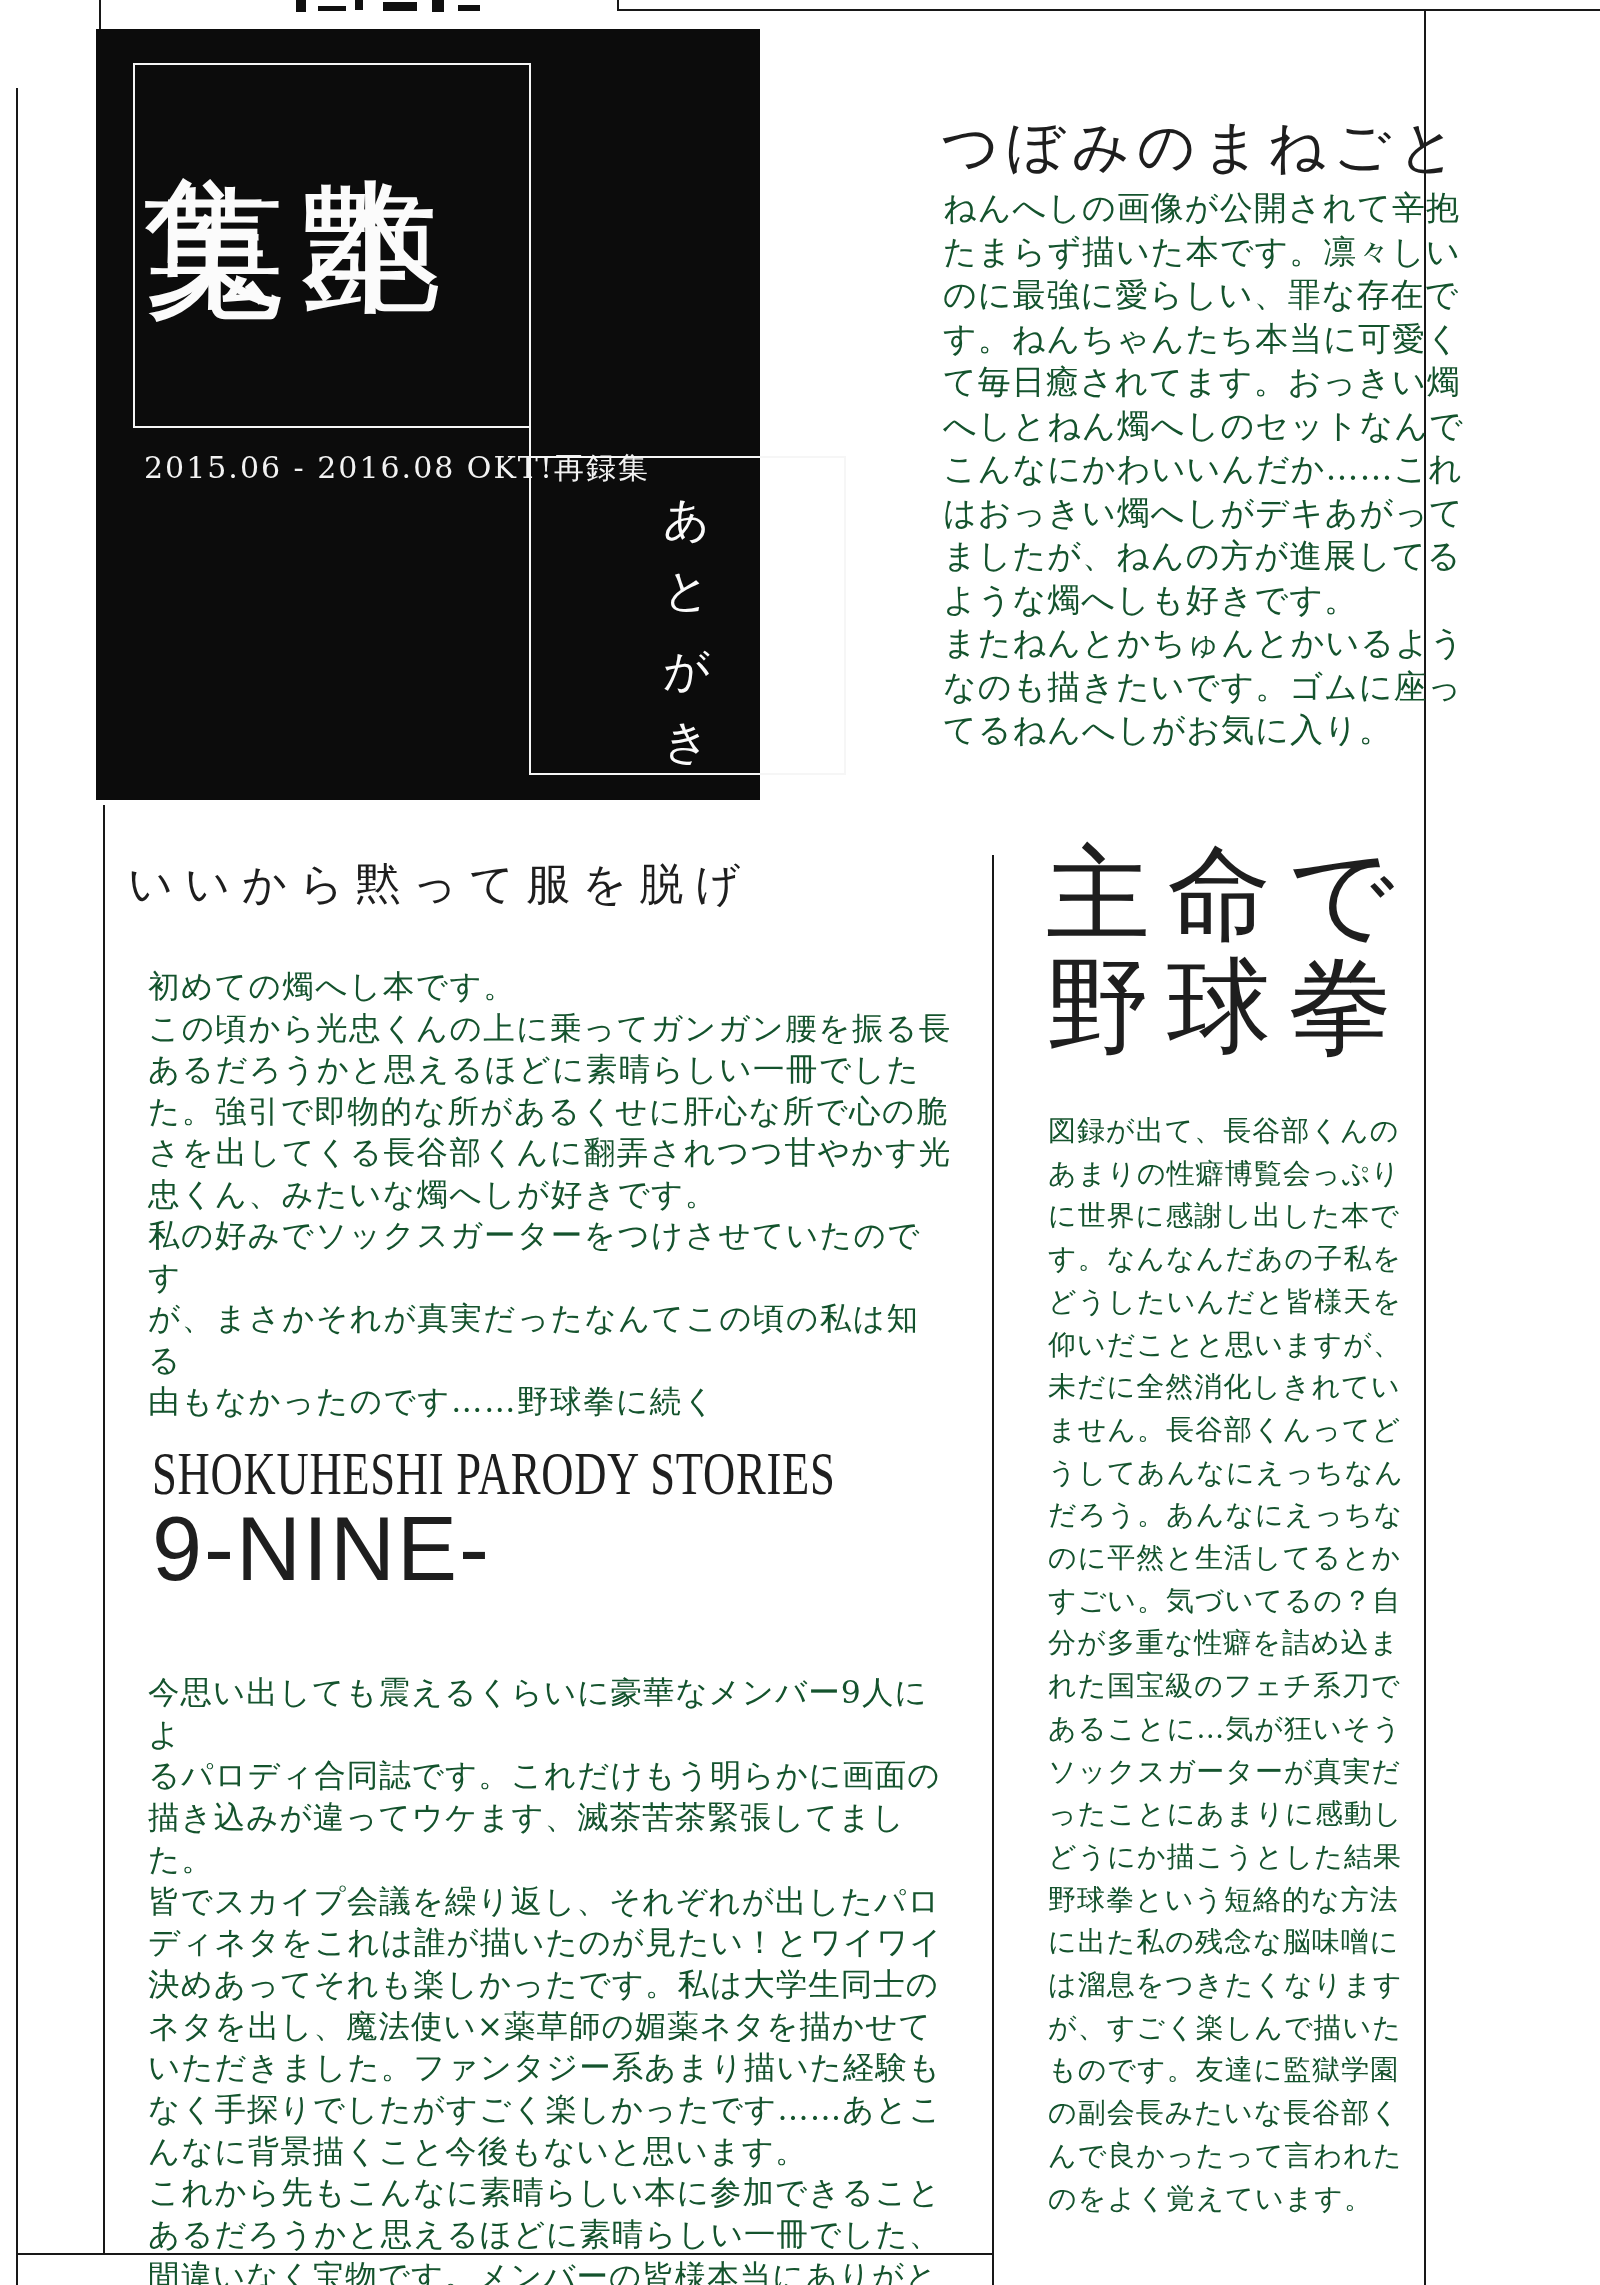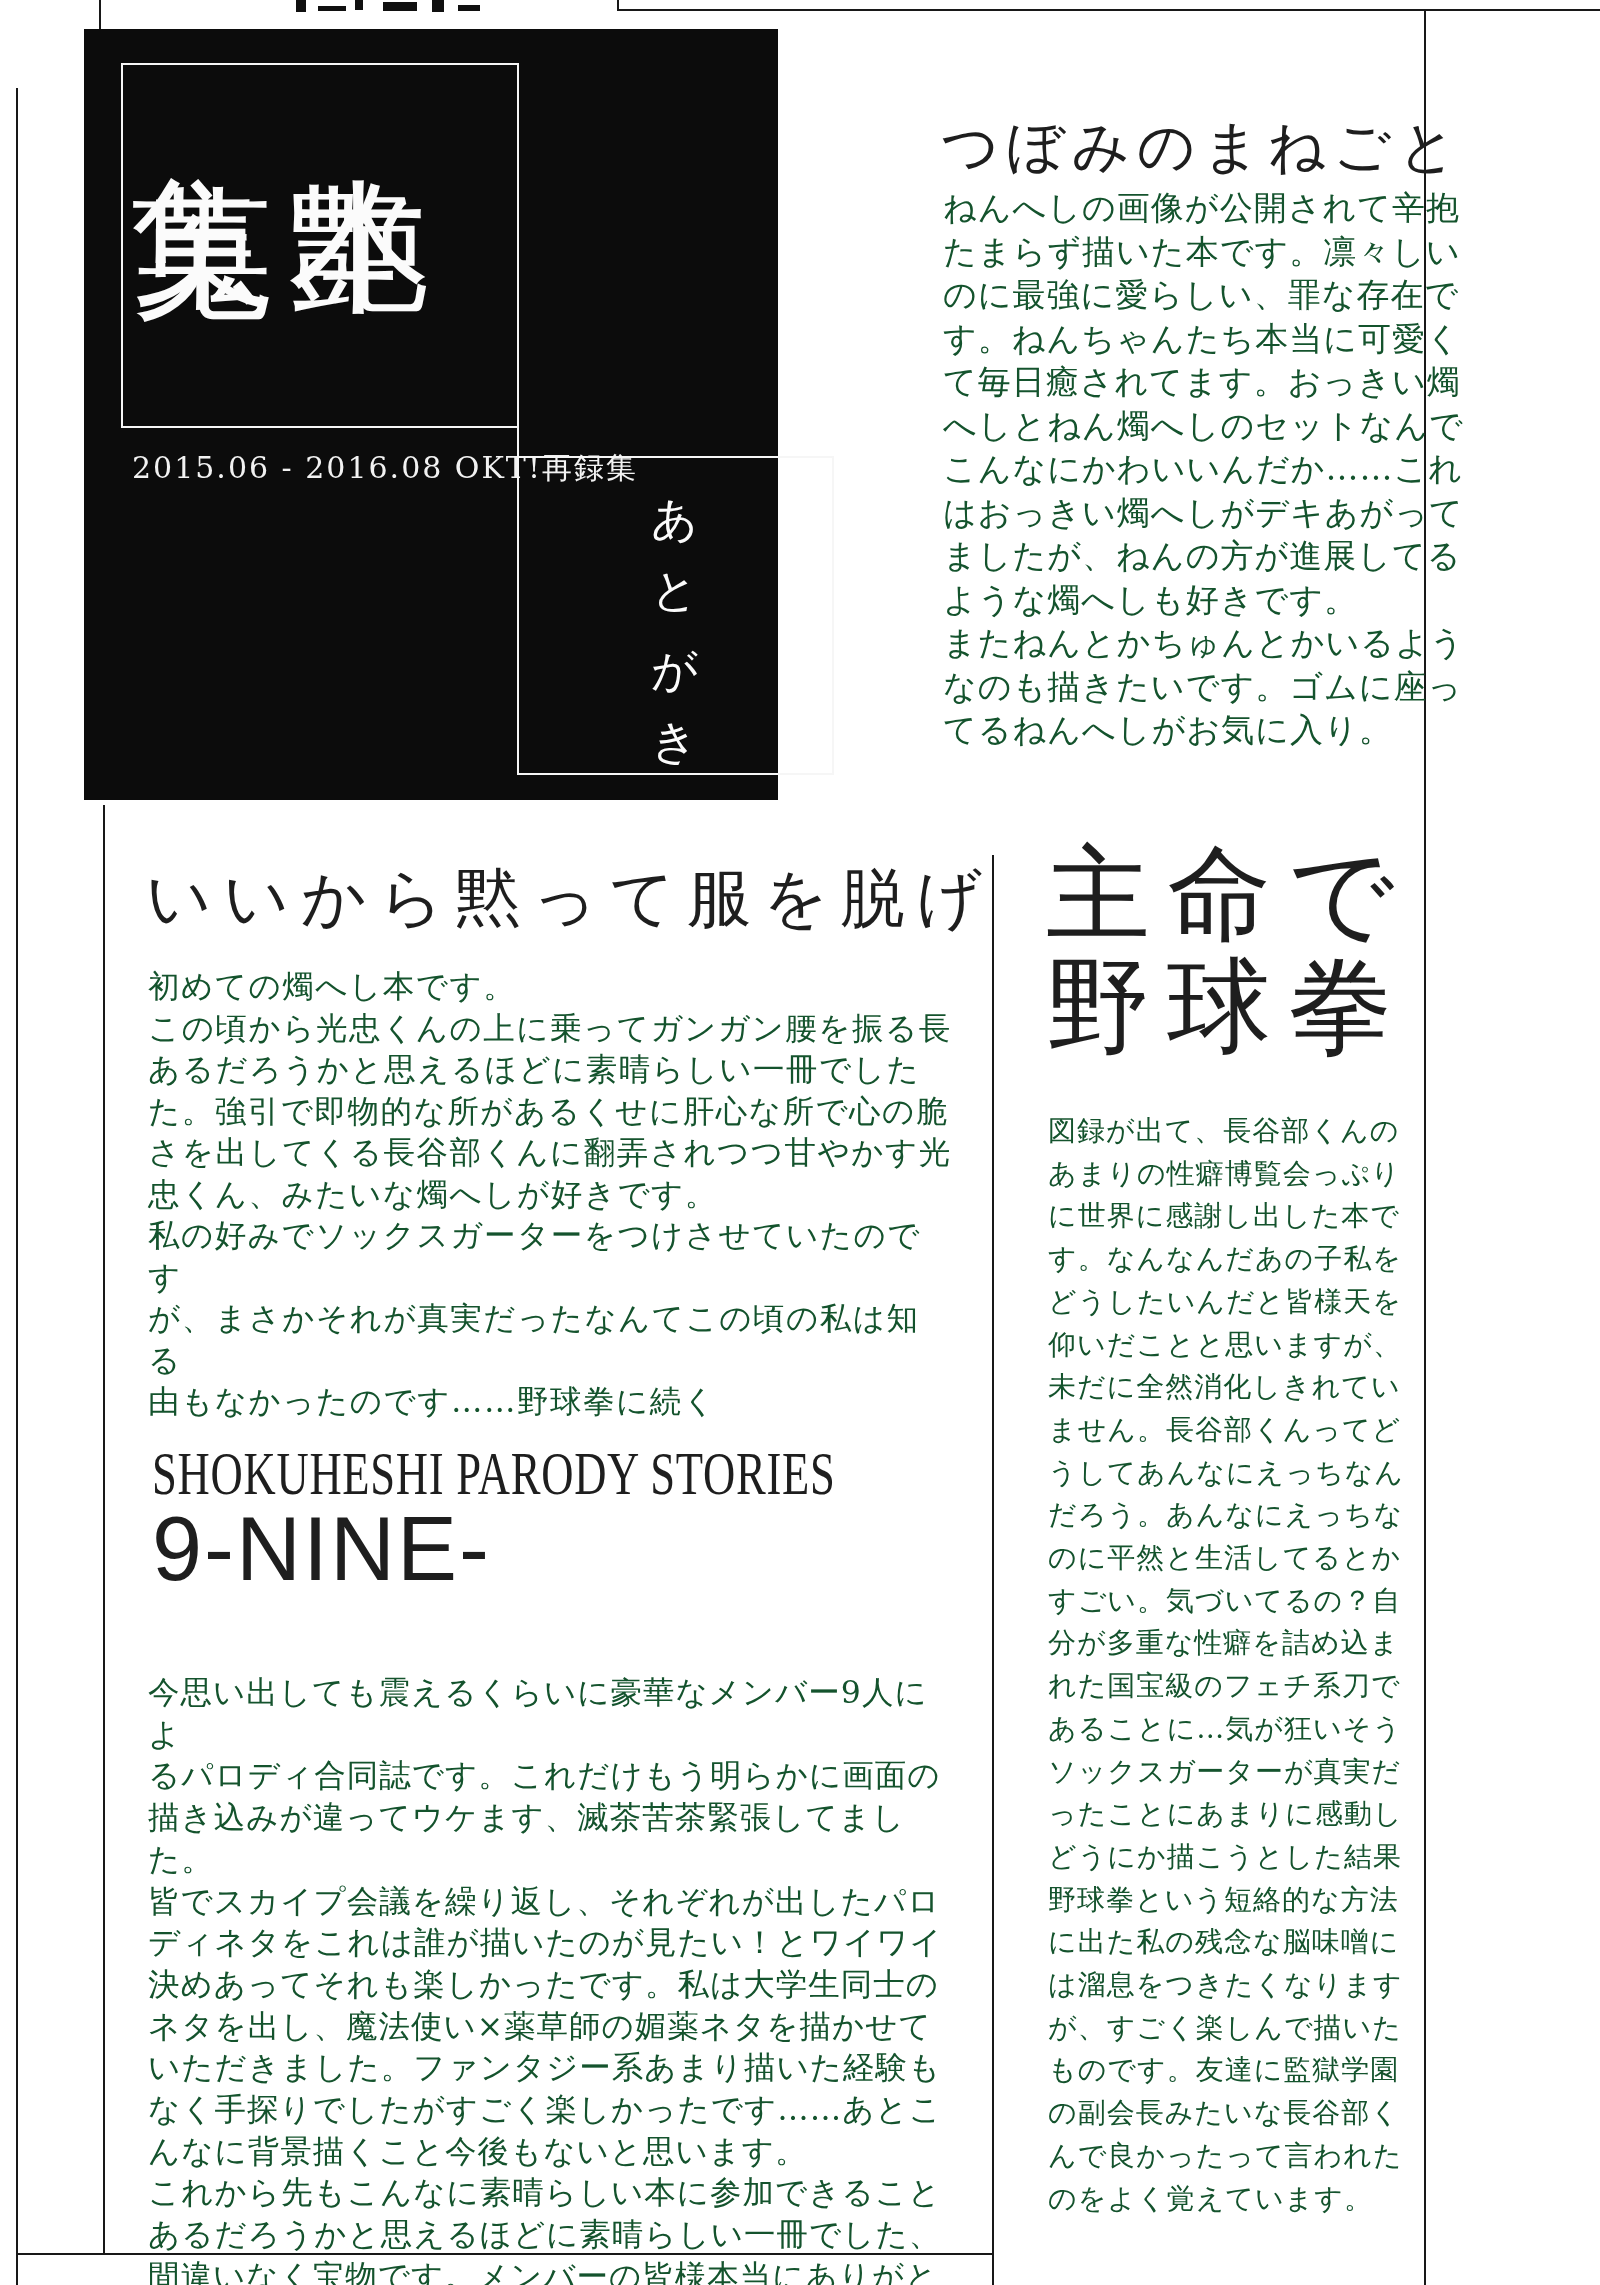--- a/index.html
+++ b/index.html
@@ -10,21 +10,21 @@
   }
   .abs{position:absolute;}
   .rule{position:absolute;background:#181818;}
   .jp-body{
     white-space:pre-line;
     font-family:"DejaVu Serif","Liberation Serif",serif;
     color:#14532d;
   }
   
   #panel{
-    left:84px;top:29px;width:664px;height:771px;background:#0c0c0c;padding-left:30px;
+    left:96px;top:29px;width:664px;height:771px;background:#0c0c0c;
   }
   #title-frame{
     position:absolute;left:37px;top:34px;width:394px;height:361px;
     border:2px solid #f6f6f6;
   }
   #main-title{
     position:absolute;left:40px;top:40px;height:302px;width:316px;
     writing-mode:vertical-rl;white-space:pre-line;
     font-size:142px;line-height:158px;letter-spacing:-6px;
     color:#fbfbfb;
@@ -46,21 +46,21 @@
     font-size:46px;letter-spacing:22px;color:#fbfbfb;
   }
   
   #tsubomi-heading{
     left:941px;top:78px;font-size:57px;letter-spacing:7px;white-space:nowrap;margin-top:31px;
   }
   #tsubomi-body{
     left:943px;top:186px;width:525px;font-size:33px;line-height:43.5px;letter-spacing:1px;
   }
   #iikara-heading{
-    left:146px;top:855px;font-size:64px;letter-spacing:12px;white-space:nowrap;
+    left:128px;top:855px;font-size:44px;letter-spacing:12px;white-space:nowrap;
   }
   #iikara-body{
     left:148px;top:966px;width:805px;font-size:31.5px;line-height:41.5px;letter-spacing:1.5px;
   }
   #shoku-heading1{
     left:152px;top:1438px;font-size:62px;letter-spacing:1px;white-space:nowrap;
     font-family:"Liberation Serif","DejaVu Serif",serif;
     transform:scaleX(0.72);transform-origin:left top;
   }
   #shoku-heading2{

